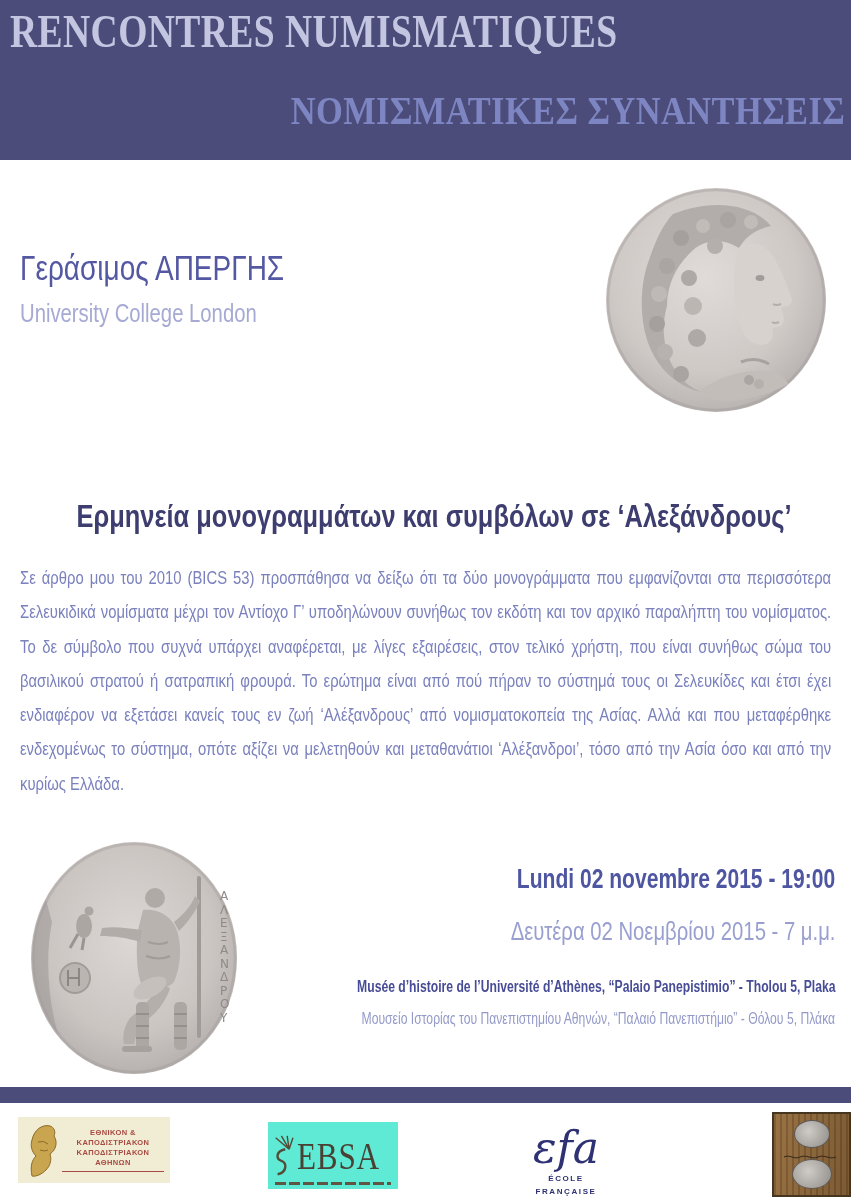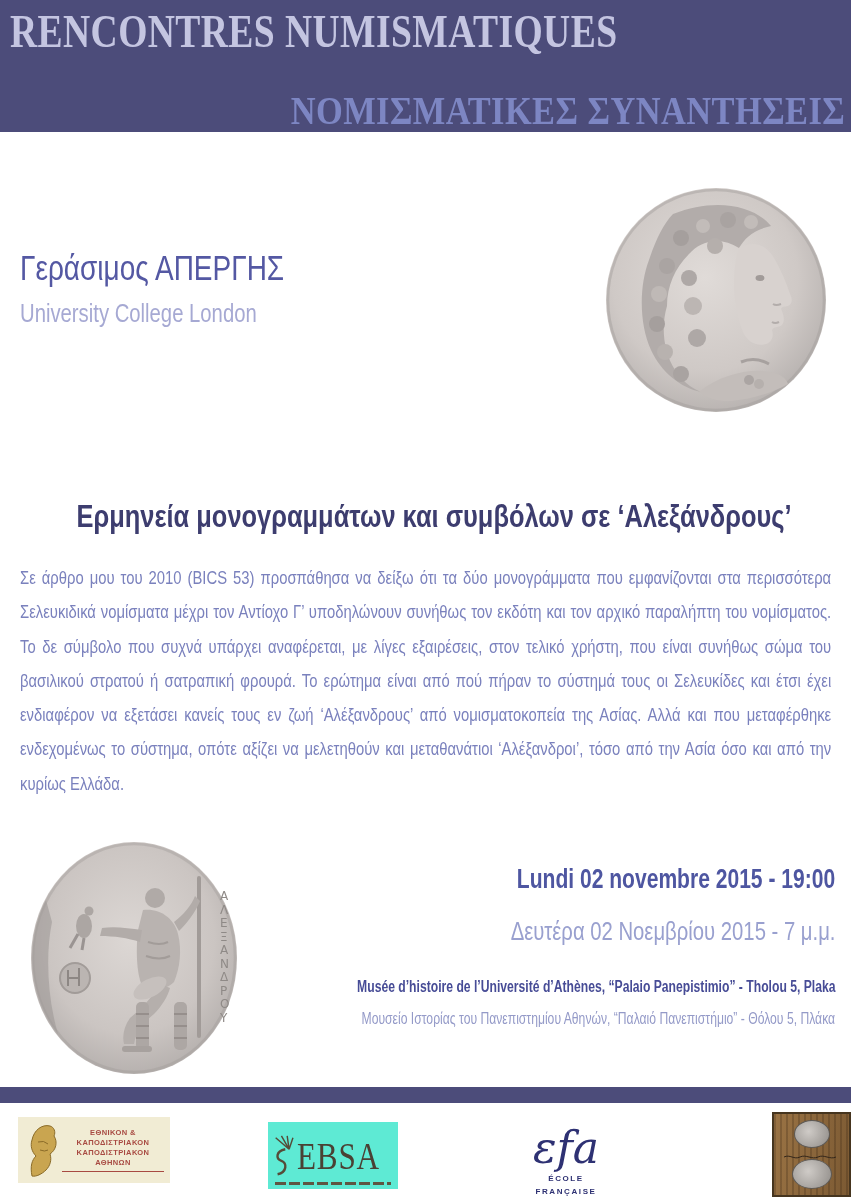--- a/index.html
+++ b/index.html
@@ -5,21 +5,21 @@
   html,body{margin:0;padding:0;}
   body{
     position:relative;
     width:851px;height:1200px;
     background:#ffffff;
     overflow:hidden;
     font-family:"Liberation Sans","DejaVu Sans",sans-serif;
   }
   
   .header{
-    position:absolute;left:0;top:0;width:851px;height:132px;
+    position:absolute;left:0;top:0;width:851px;height:160px;
     background:#4c4c7a;
   }
   .header-title-fr{
     position:absolute;left:10px;top:4px;
     font-family:"Liberation Serif","DejaVu Serif",serif;
     font-weight:bold;font-size:47px;color:#c4c5e1;
     white-space:nowrap;letter-spacing:0.5px;
     transform:scaleX(0.80);transform-origin:left top;
   }
   .header-title-gr{

